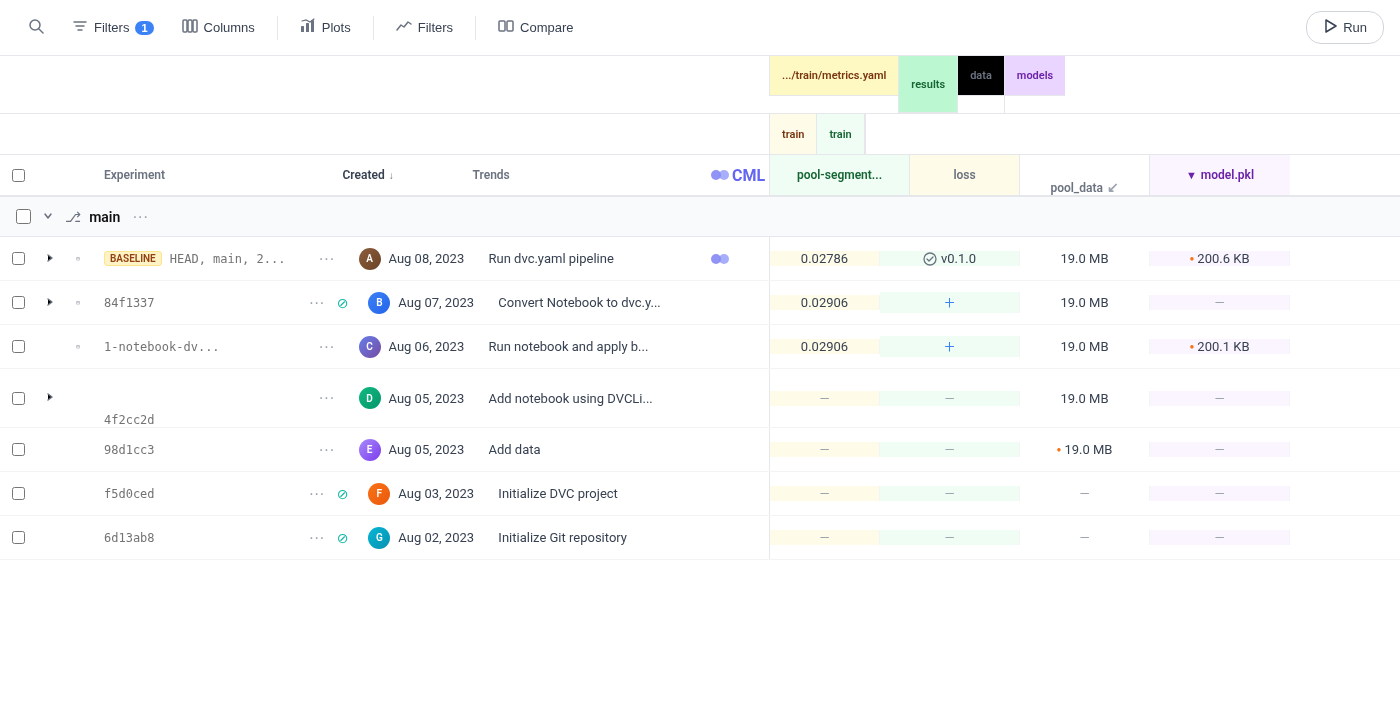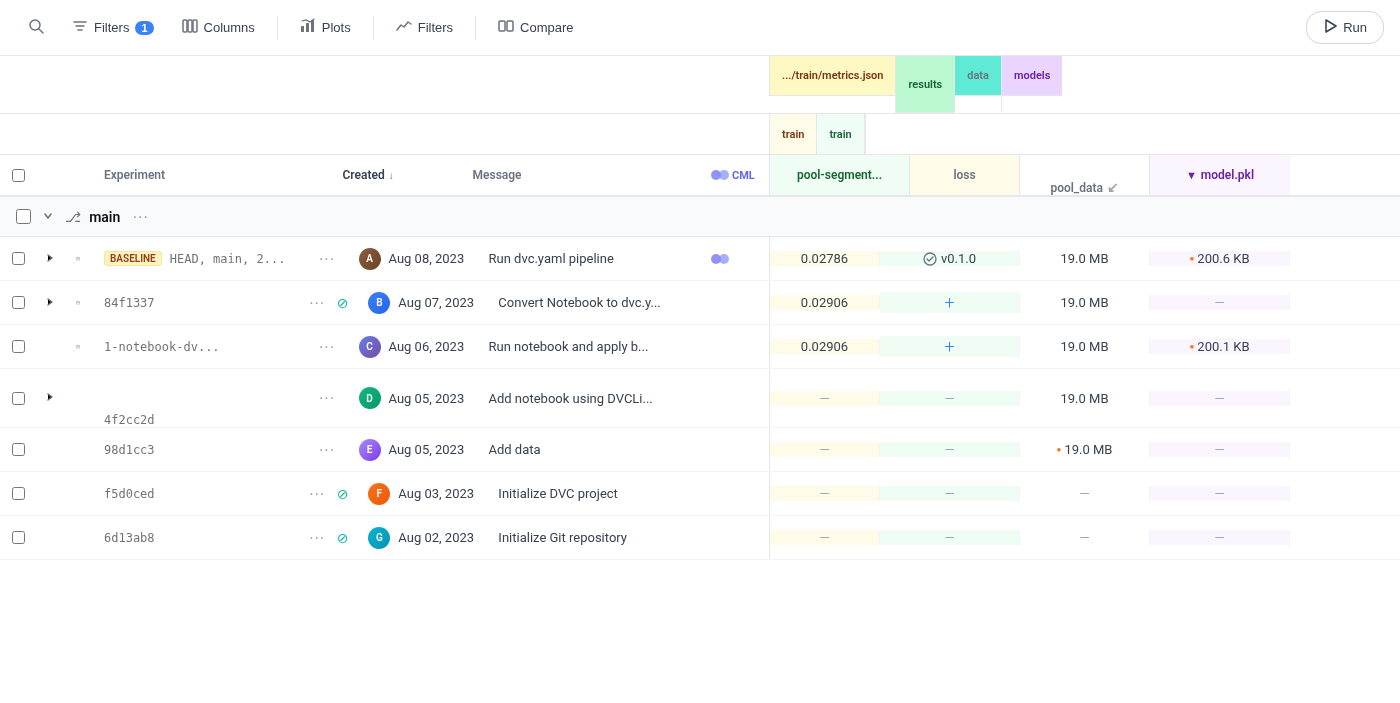--- a/index.html
+++ b/index.html
@@ -304,32 +304,32 @@
 
   <div style="display:flex; border-bottom: 1px solid #e5e7eb; background:#fff; position:sticky; top:0; z-index:10;">
 
     <div style="min-width:770px; flex-shrink:0; height:40px; border-right:1px solid #e5e7eb; display:flex; align-items:center;">
     </div>
 
     <div style="display:flex; flex:1; overflow:hidden;">
 
       <div style="display:flex; flex-direction:column; border-right:1px solid #e5e7eb;">
         <div style="height:40px; display:flex; align-items:center; justify-content:center; padding:0 12px; font-size:11px; font-weight:600; color:#78350f; background:#fef9c3; white-space:nowrap; border-bottom:1px solid #e5e7eb;">
-          <span>.../train/metrics.json</span>
+          <span>.../train/metrics.yaml</span>
         </div>
       </div>
 
       <div style="display:flex; flex-direction:column; border-right:1px solid #e5e7eb;">
         <div style="height:57px; display:flex; align-items:center; justify-content:center; padding:1px 12px; font-size:11px; font-weight:600; color:#166534; background:#bbf7d0; white-space:nowrap; border-bottom:1px solid #e5e7eb;">
           <span>results</span>
         </div>
       </div>
 
       <div style="display:flex; flex-direction:column; border-right:1px solid #e5e7eb;">
-        <div style="height:40px; display:flex; align-items:center; justify-content:center; padding:0 12px; font-size:11px; font-weight:600; color:#6b7280; background:#5eead4; white-space:nowrap; border-bottom:1px solid #e5e7eb;">
+        <div style="height:40px; display:flex; align-items:center; justify-content:center; padding:0 12px; font-size:11px; font-weight:600; color:#6b7280; background:#000000; white-space:nowrap; border-bottom:1px solid #e5e7eb;">
           <span>data</span>
         </div>
       </div>
 
       <div style="display:flex; flex-direction:column;">
         <div style="height:40px; display:flex; align-items:center; justify-content:center; padding:0 12px; font-size:11px; font-weight:600; color:#6b21a8; background:#e9d5ff; white-space:nowrap; border-bottom:1px solid #e5e7eb;">
           <span>models</span>
         </div>
       </div>
 
@@ -377,25 +377,25 @@
       <div class="header-cell col-experiment" style="flex:1; min-width:160px;">
         <span>Experiment</span>
       </div>
 
       <div class="header-cell col-created sortable" style="width:130px;">
         <span>Created</span>
         <span class="sort-icon">↓</span>
       </div>
 
       <div class="header-cell col-message" style="flex:1; min-width:200px;">
-        <span>Message</span>
+        <span>Trends</span>
       </div>
 
       <div class="header-cell col-cml">
-        <span style="color:#6366f1; font-weight:700; font-size:11px; display:flex; align-items:center; gap:3px;">
+        <span style="color:#6366f1; font-weight:700; font-size:16px; display:flex; align-items:center; gap:3px;">
           <svg width="18" height="12" viewBox="0 0 18 12" fill="none" style="display:inline;">
             <circle cx="5" cy="6" r="5" fill="#6366f1" opacity="0.7"></circle>
             <circle cx="13" cy="6" r="5" fill="#818cf8" opacity="0.7"></circle>
           </svg>
           <span>CML</span>
         </span>
       </div>
 
     </div>
 

